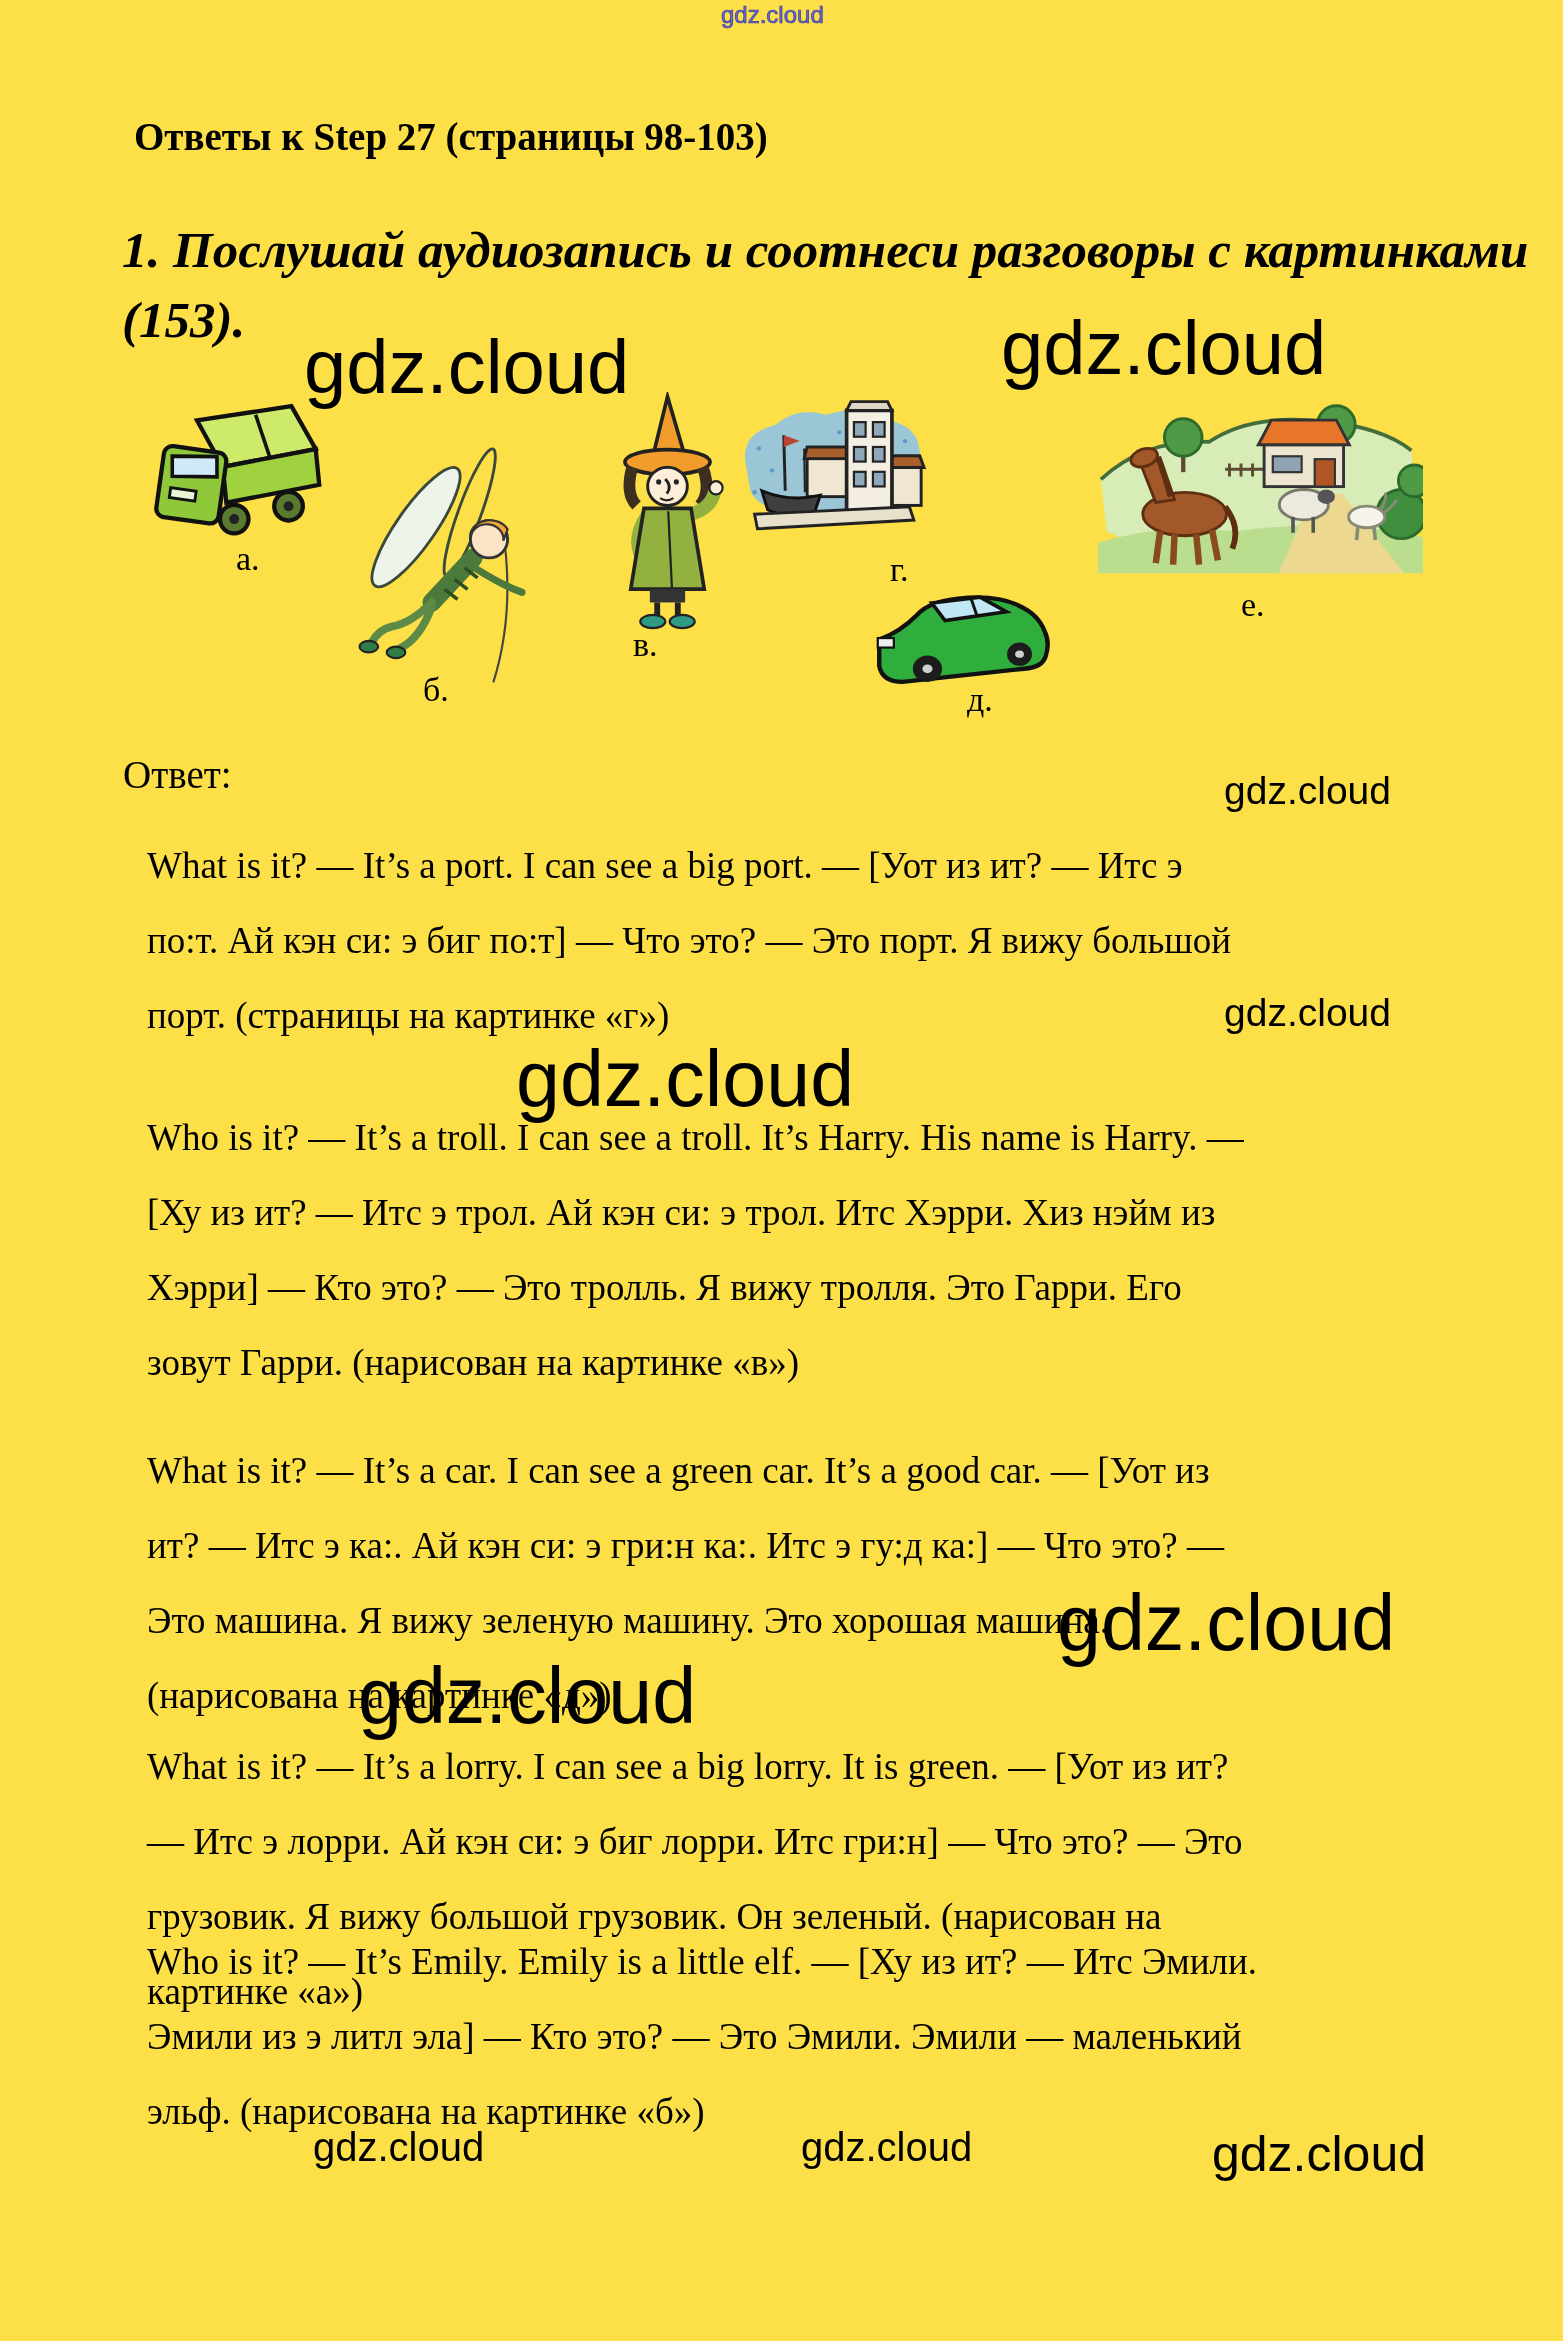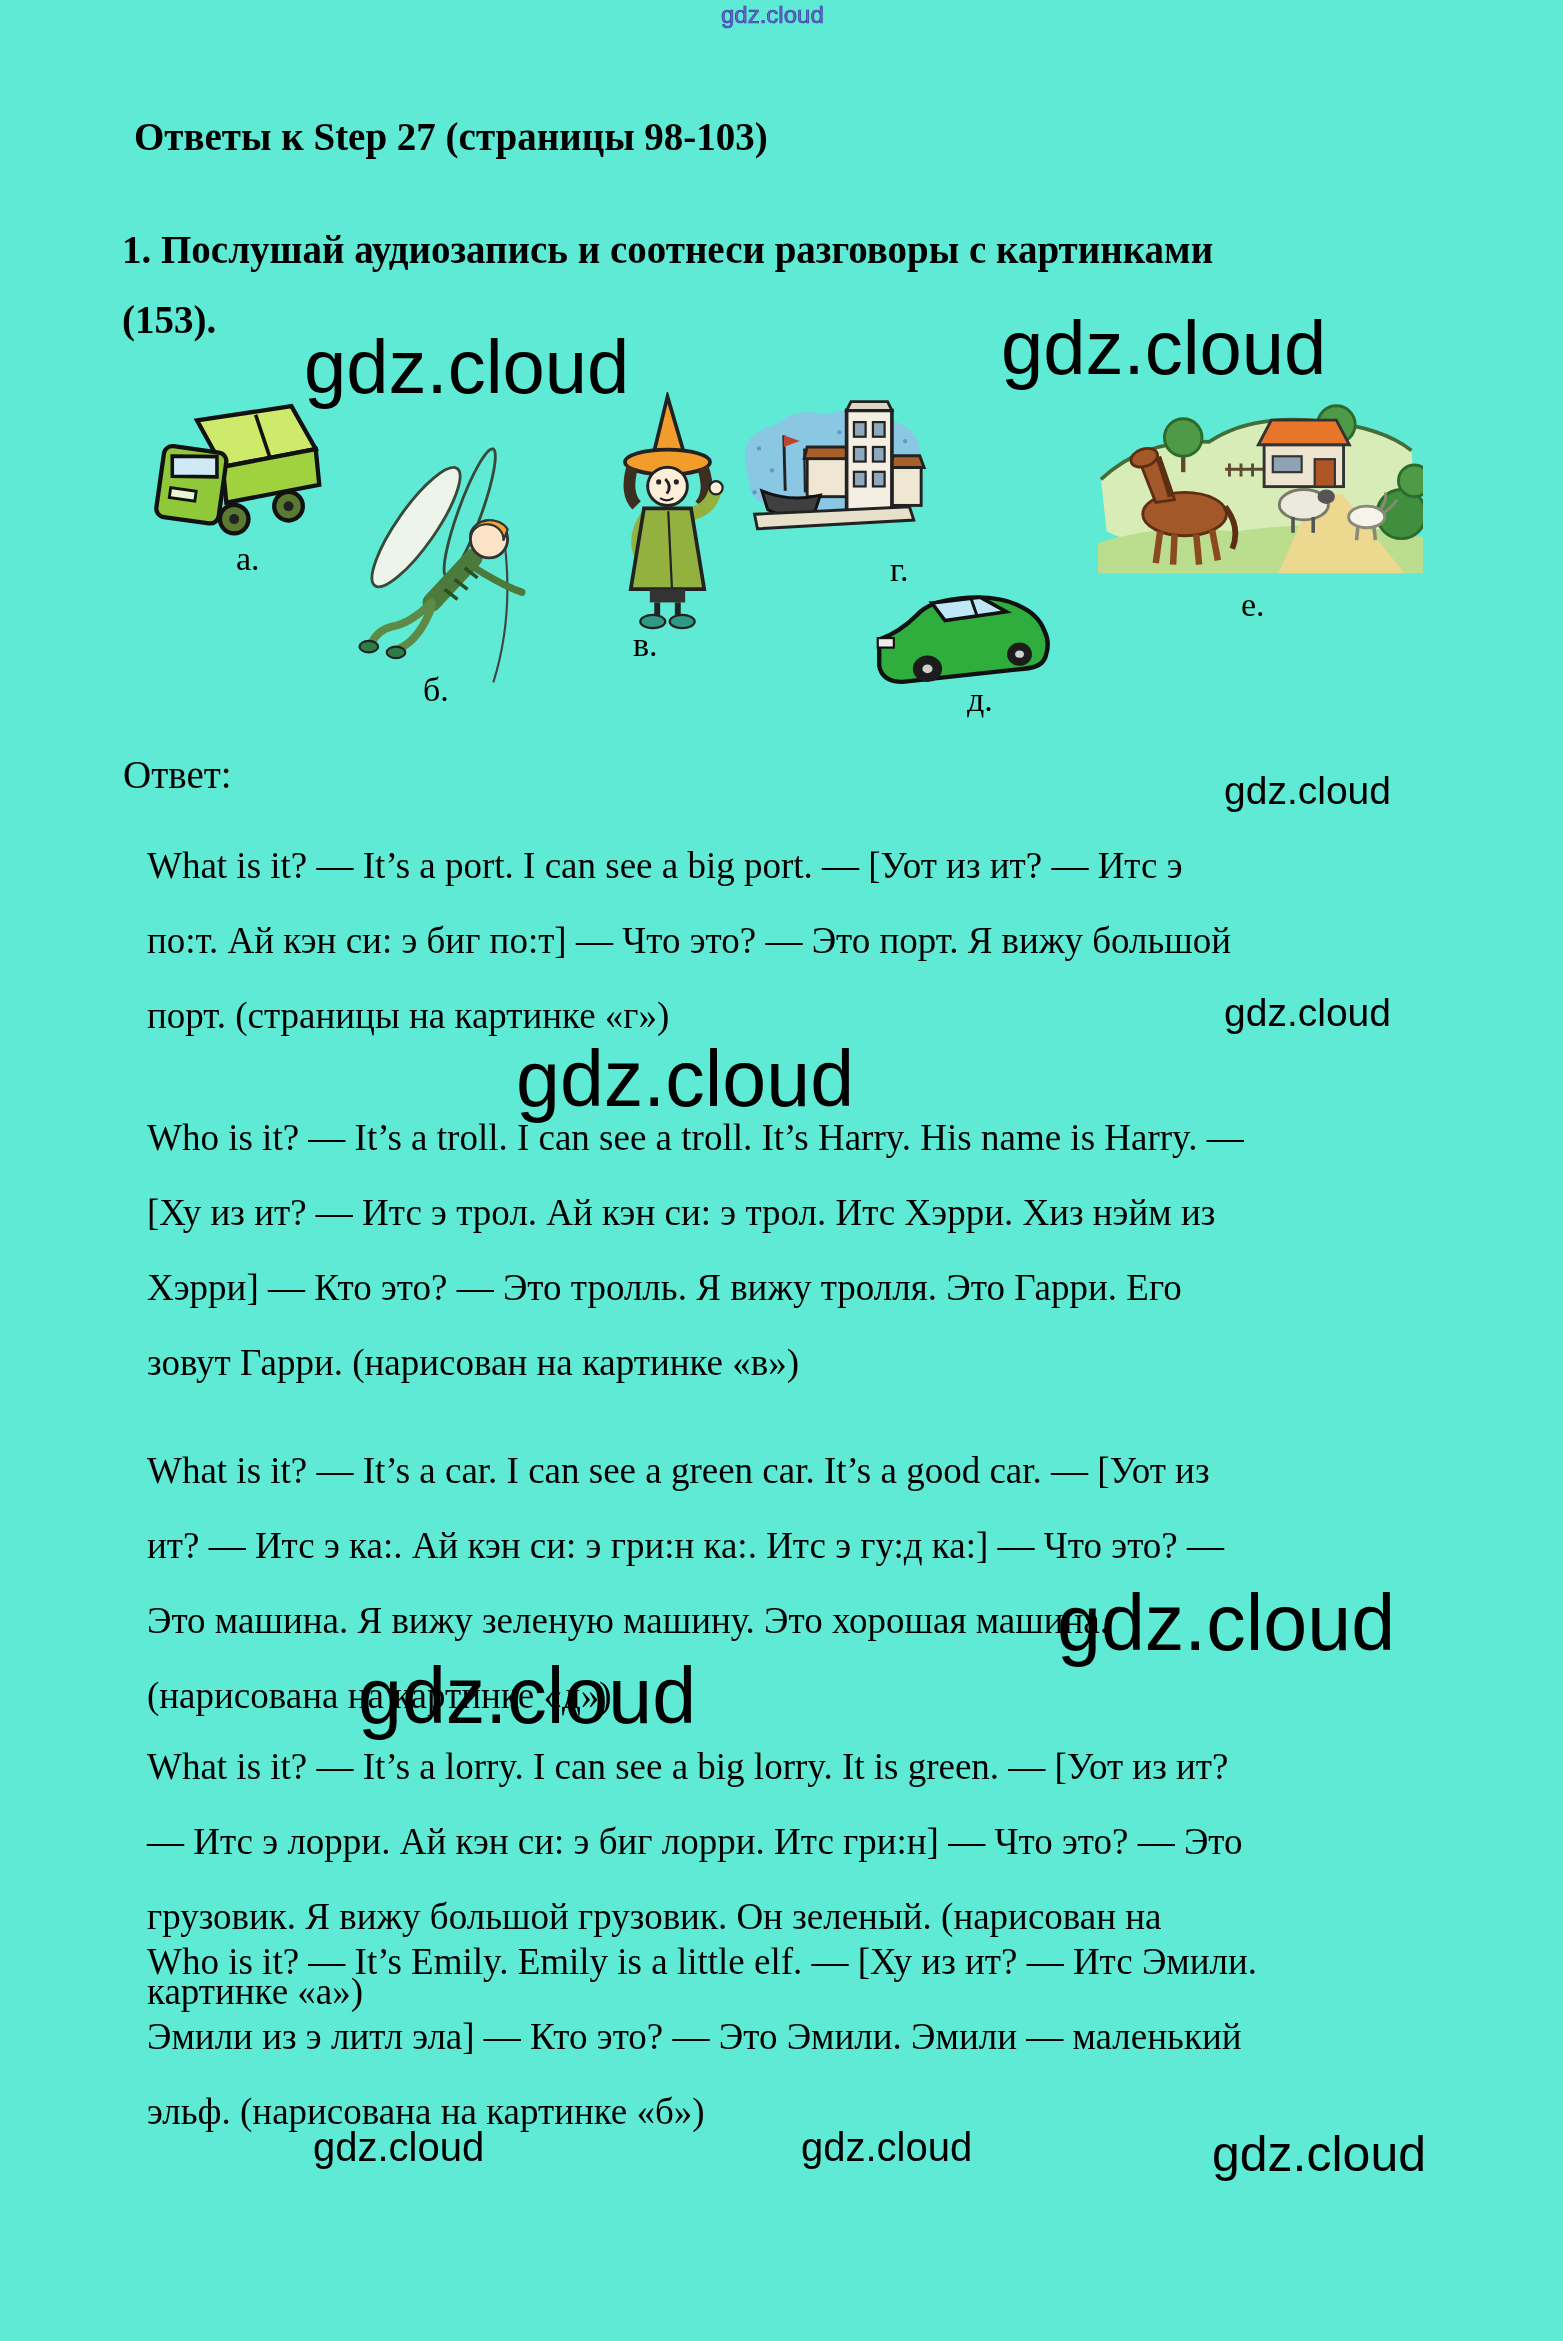--- a/index.html
+++ b/index.html
@@ -1,22 +1,22 @@
 <!DOCTYPE html>
 <html style="font-size:11.4px"><head>
 <meta charset="utf-8">
 <style>
   html,body{margin:0;padding:0;background:#ffffff;}
   .page{
-    position:relative;width:1564px;height:2342px;background:#5eead4;
+    position:relative;width:1564px;height:2342px;background:#fde047;
     overflow:hidden;font-family:"Liberation Serif",serif;color:#000;
   }
   
   .heading{position:absolute;left:122px;top:102px;font-size:39px;font-weight:700;margin:12px;white-space:nowrap;}
-  .task{position:absolute;left:122px;top:215px;font-size:39px;font-weight:700;line-height:70px;}
+  .task{position:absolute;left:122px;top:215px;font-size:51px;font-weight:700;line-height:70px;font-style:italic;}
   .task div{white-space:nowrap;}
   .answer-label{position:absolute;left:123px;top:752px;font-size:39px;white-space:nowrap;}
   .para{position:absolute;left:122px;font-size:37px;line-height:75px;}
   .para div{white-space:nowrap;margin-left:25px;}
   .p1{top:828px}.p2{top:1100px}.p3{top:1433px}.p4{top:1729px}.p5{top:1924px}
   
   .wm{position:absolute;font-family:"Liberation Sans",sans-serif;font-weight:400;color:#000;white-space:nowrap;}
   .wm-top{left:721px;top:1.4px;font-size:24px;color:#6a6ac0;-webkit-text-stroke:0.7px #3a3aa8;}
   .wm1{left:304px;top:323px;font-size:76px;}
   .wm2{left:1001px;top:304px;font-size:76px;}

